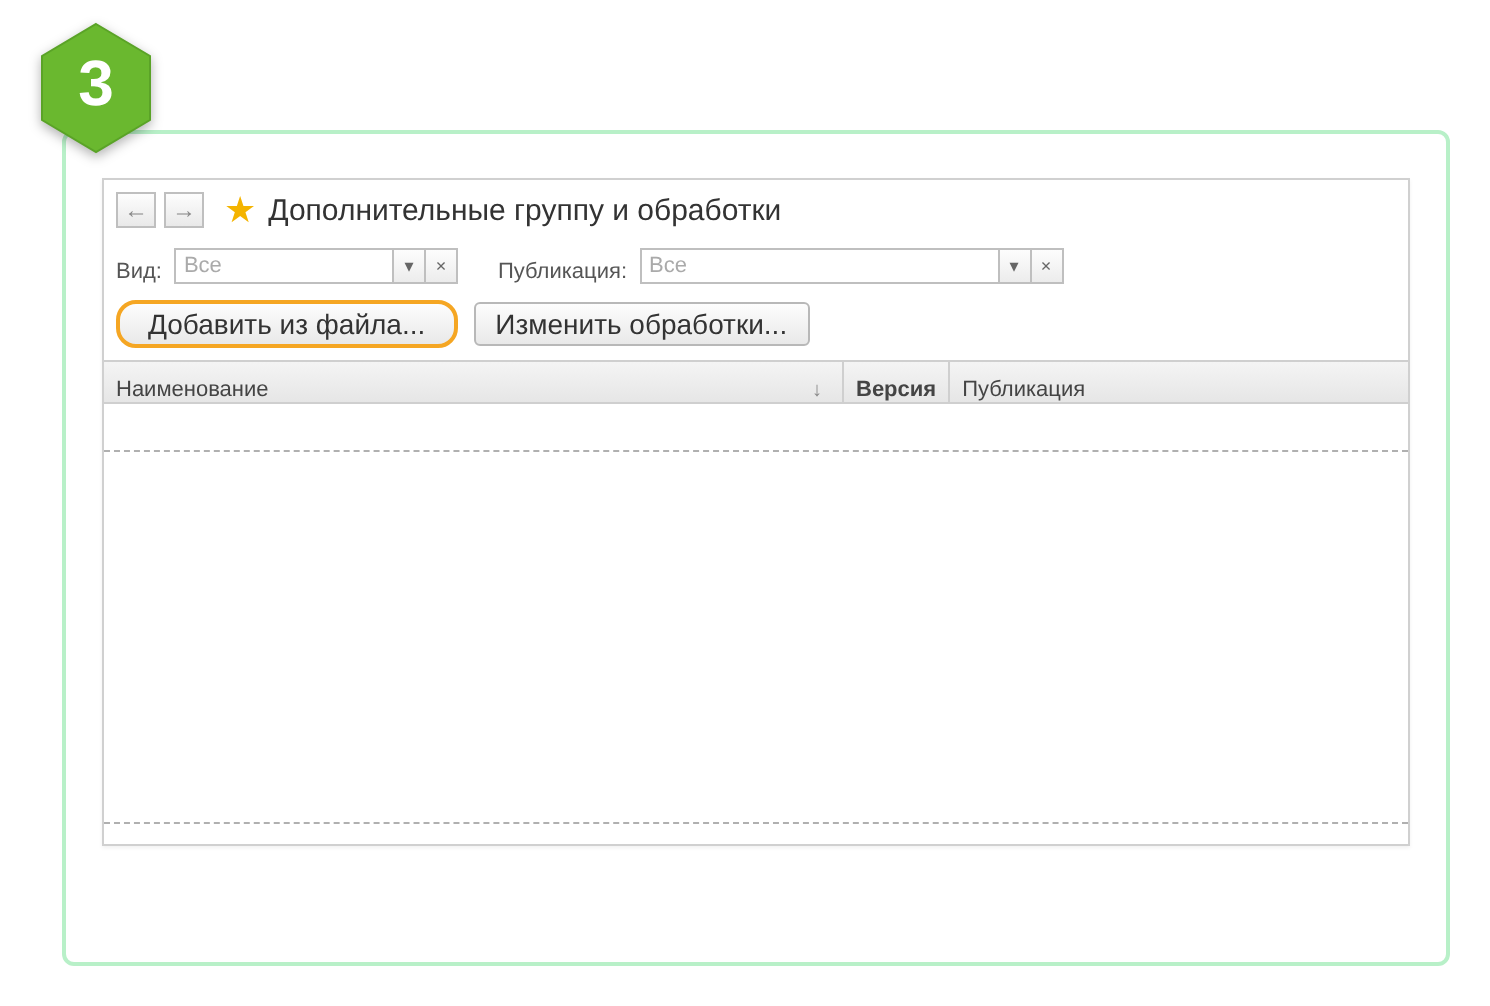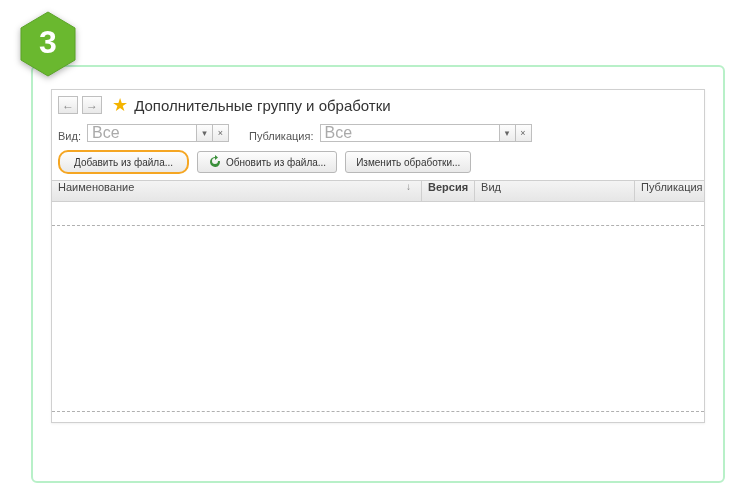--- a/index.html
+++ b/index.html
@@ -86,21 +86,21 @@
     .filter-field {
       position: relative;
       display: flex;
       align-items: center;
     }
     .filter-input {
       height: 18px;
       border: 1px solid #bfbfbf;
       background: #fff;
       padding: 0 4px;
-      font-size: 16px;
+      font-size: 11px;
       color: #aaa;
     }
     .filter-btn {
       width: 16px;
       height: 18px;
       border: 1px solid #bfbfbf;
       border-left: none;
       background: linear-gradient(#fdfdfd,#ececec);
       display: flex;
       align-items: center;
@@ -117,21 +117,21 @@
     }
     .btn {
       height: 22px;
       border: 1px solid #b8b8b8;
       border-radius: 3px;
       background: linear-gradient(#fdfdfd,#e9e9e9);
       padding: 0 10px;
       display: flex;
       align-items: center;
       gap: 4px;
-      font-size: 10px;
+      font-size: 14px;
       color: #333;
       cursor: pointer;
       white-space: nowrap;
     }
     .btn.highlight {
       border: 2px solid #f5a623;
       border-radius: 10px;
       padding: 0 14px;
       height: 24px;
     }
@@ -142,21 +142,21 @@
       border-top: 1px solid #cfcfcf;
       border-bottom: 1px solid #cfcfcf;
       height: 22px;
       align-items: stretch;
       margin-top: 2px;
     }
     .gh-cell {
       border-right: 1px solid #cfcfcf;
       padding: 0 6px;
       display: flex;
-      align-items: flex-start;
+      align-items: flex-end;
       color: #444;
       font-size: 11px;
       position: relative;
     }
     .gh-name { flex: 0 0 370px; }
     .gh-ver { flex: 0 0 50px; font-weight: bold; }
     .gh-kind { flex: 0 0 160px; }
     .gh-pub { flex: 1; border-right: none; }
     .sort-ind { position: absolute; right: 10px; color: #888; font-size: 10px; }
     .grid-body {
@@ -222,45 +222,34 @@
             <span>×</span>
           </div>
       </div>
     </div>
 
     <div class="toolbar">
       <div class="btn highlight">
         <span>Добавить из файла...</span>
       </div>
       <div class="btn">
-        <span class="icon-sm">
-          <svg viewBox="0 0 14 14" width="14" height="14">
-              <path d="M7 2a5 5 0 1 0 4.9 4H10a3 3 0 1 1-3-3v2l3-2.5L7 0z" fill="#3a8f3a"></path>
-            </svg>
-        </span>
-        <span>Обновить из файла...</span>
-      </div>
-      <div class="btn">
         <span>Изменить обработки...</span>
       </div>
       <div style="flex:1"></div>
 
     </div>
 
     <div class="grid-head">
       <div class="gh-cell gh-name">
         <span>Наименование</span>
         <span class="sort-ind">↓</span>
       </div>
       <div class="gh-cell gh-ver">
         <span>Версия</span>
       </div>
-      <div class="gh-cell gh-kind">
-        <span>Вид</span>
-      </div>
       <div class="gh-cell gh-pub">
         <span>Публикация</span>
       </div>
     </div>
 
     <div class="grid-body">
       <div class="grid-row-line"></div>
     </div>
 
     <div class="body-space"></div>

